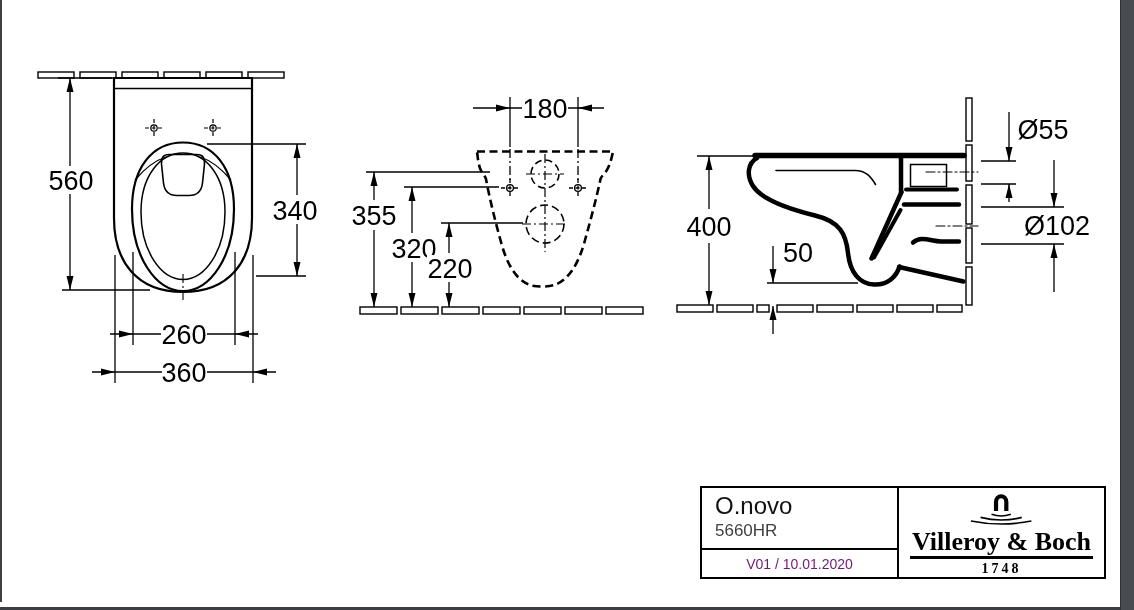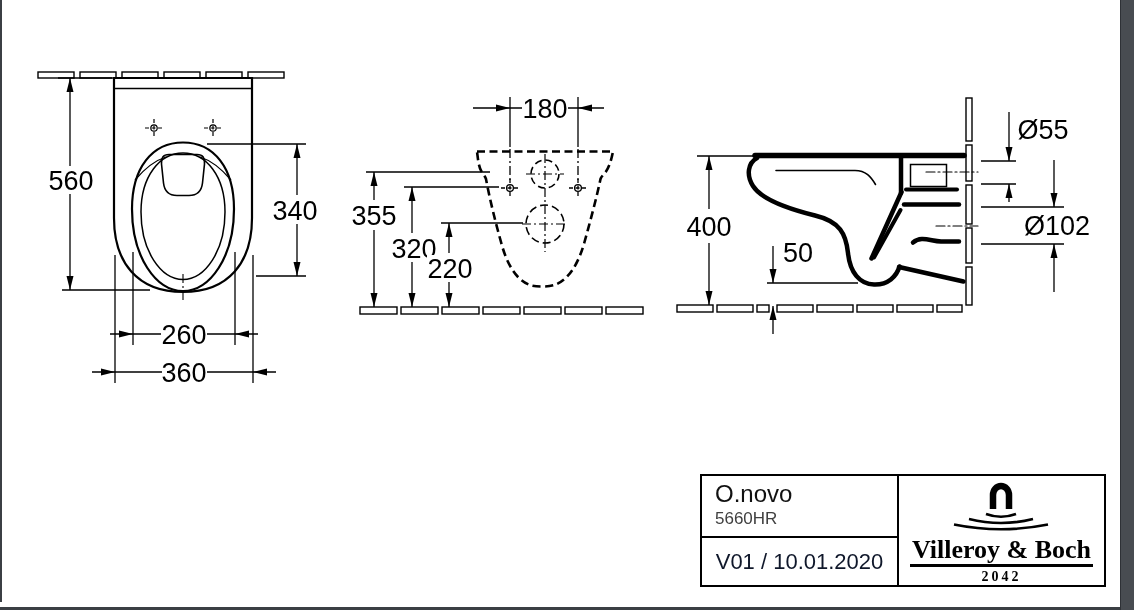--- a/index.html
+++ b/index.html
@@ -5,28 +5,28 @@
   html,body{margin:0;padding:0;background:#ffffff;}
   #stage{position:relative;width:1134px;height:610px;background:#ffffff;overflow:hidden;
          font-family:"Liberation Sans",sans-serif;}
   
   .edge-left{position:absolute;left:0;top:0;width:2px;height:602px;background:#3b3f44;}
   .edge-bottom{position:absolute;left:0;top:607px;width:1120px;height:3px;background:#3b3f44;}
   .edge-right{position:absolute;left:1120px;top:0;width:14px;height:610px;background:#484c51;border-left:1px solid #2e3136;box-sizing:border-box;}
   svg text{font-family:"Liberation Sans",sans-serif;fill:#000;}
   .dimtxt{font-size:27px;}
   
-  .tblock{position:absolute;left:700px;top:474px;width:406px;height:113px;border:2px solid #000;box-sizing:border-box;display:flex;}
+  .tblock{position:absolute;left:700px;top:486px;width:406px;height:93px;border:2px solid #000;box-sizing:border-box;display:flex;}
   .tb-left{width:197px;border-right:2px solid #000;box-sizing:border-box;display:flex;flex-direction:column;}
   .tb-cell-top{height:62px;border-bottom:2px solid #000;box-sizing:border-box;padding:5px 0 0 13px;}
   .tb-cell-bottom{flex:1;display:flex;align-items:center;justify-content:center;}
   .tb-right{flex:1;display:flex;flex-direction:column;align-items:center;padding-top:5px;}
   .prod-name{font-size:24px;color:#111;line-height:1.1;}
   .prod-code{font-size:17px;color:#404040;margin-top:2px;}
-  .version{font-size:22px;color:#0f172a;}
+  .version{font-size:14px;color:#701a75;}
   .brand{font-family:"Liberation Serif",serif;font-weight:bold;font-size:26px;color:#000;
          white-space:nowrap;border-bottom:3px solid #000;padding:0 2px 1px 2px;line-height:1;}
   .brand-year{font-family:"Liberation Serif",serif;font-weight:bold;font-size:14px;letter-spacing:3px;margin-top:2px;color:#000;}
 </style>
 </head>
 <body>
 
 <div id="stage">
 
   <svg width="1134" height="610" viewBox="0 0 1134 610" style="position:absolute;left:0;top:0;">
@@ -282,20 +282,20 @@
     <div class="tb-right">
       <svg width="205" height="56" viewBox="0 0 205 56">
         <g stroke="#000" fill="none">
           <path d="M94,28 V14 A8,9 0 0 1 110,14 V28" stroke-width="6.5"></path>
           <path d="M87,33 Q102,38.5 117,33" stroke-width="2.6"></path>
           <path d="M70,38 Q102,46 134,38" stroke-width="2.6"></path>
           <path d="M55,43.5 Q102,53 149,43.5" stroke-width="2.6"></path>
         </g>
       </svg>
       <div class="brand">Villeroy &amp; Boch</div>
-      <div class="brand-year">2042</div>
+      <div class="brand-year">1748</div>
     </div>
   </div>
 
   <div class="edge-left"></div>
   <div class="edge-bottom"></div>
   <div class="edge-right"></div>
 </div>
 
 </body></html>

